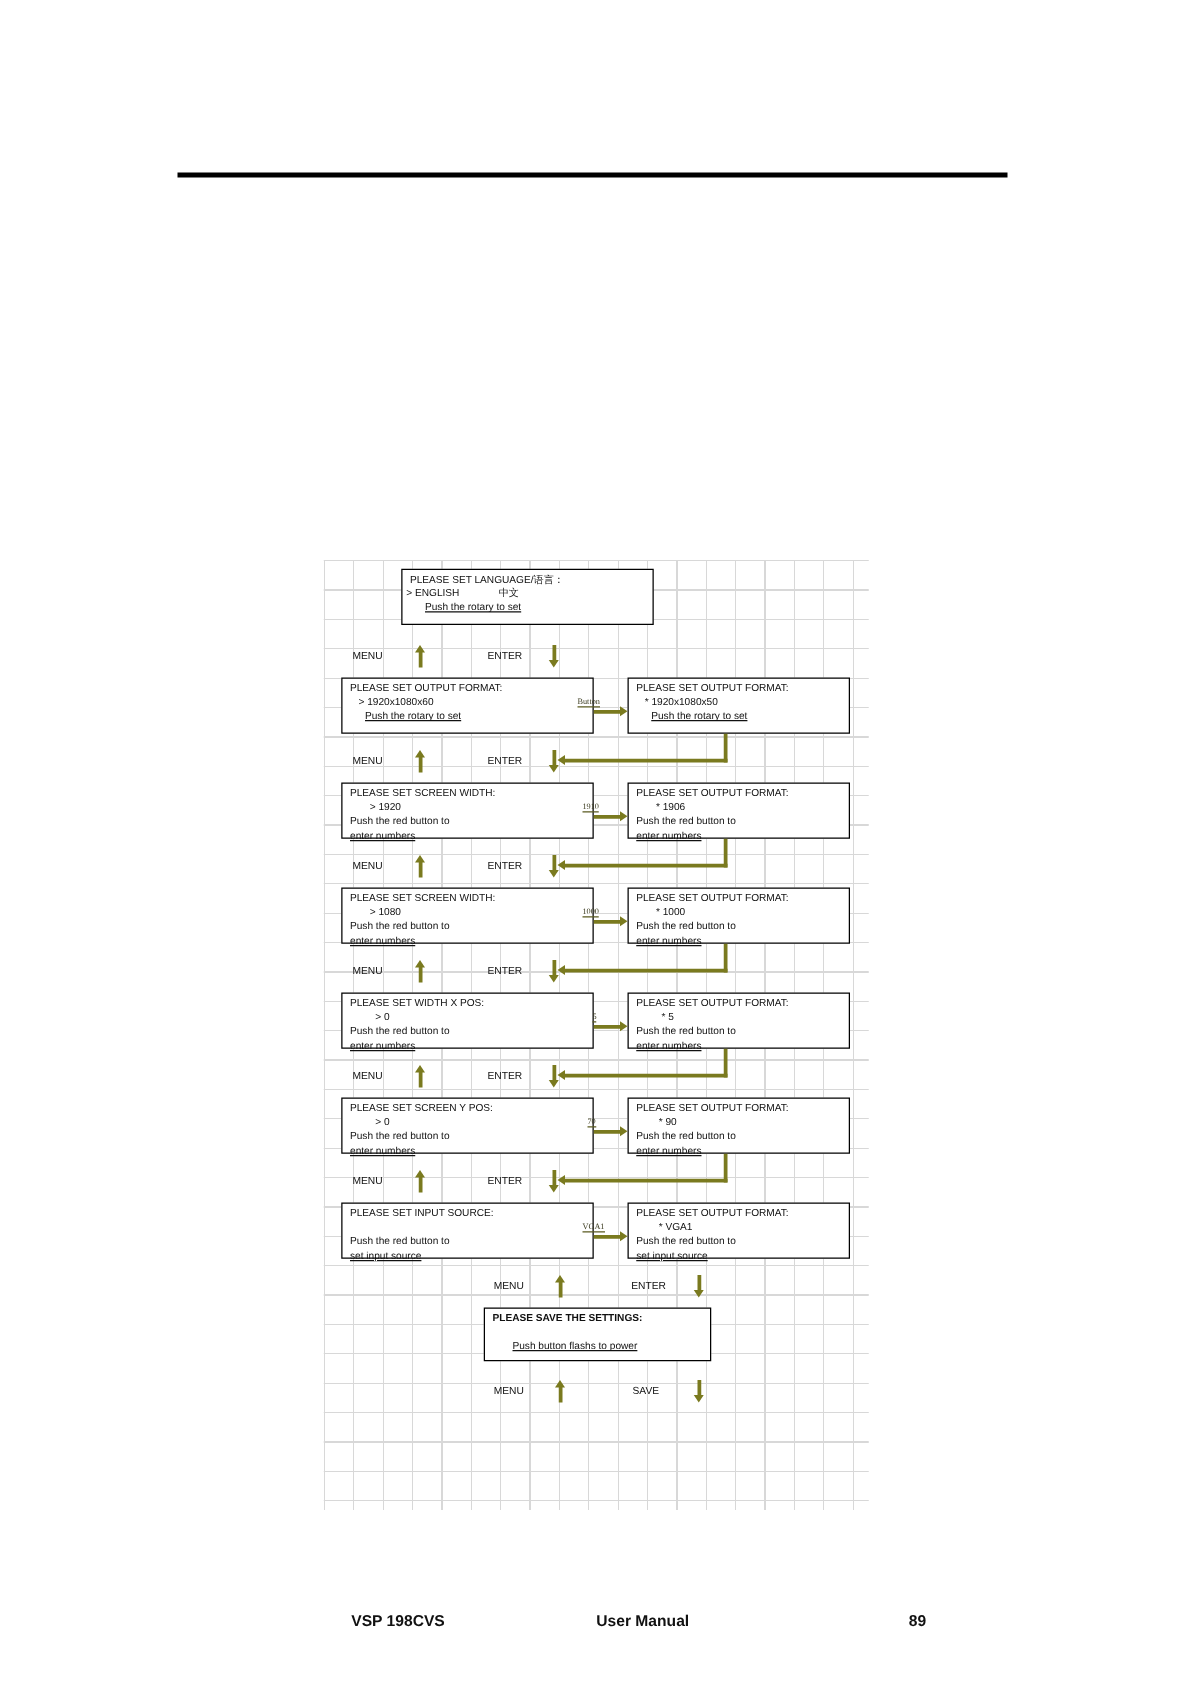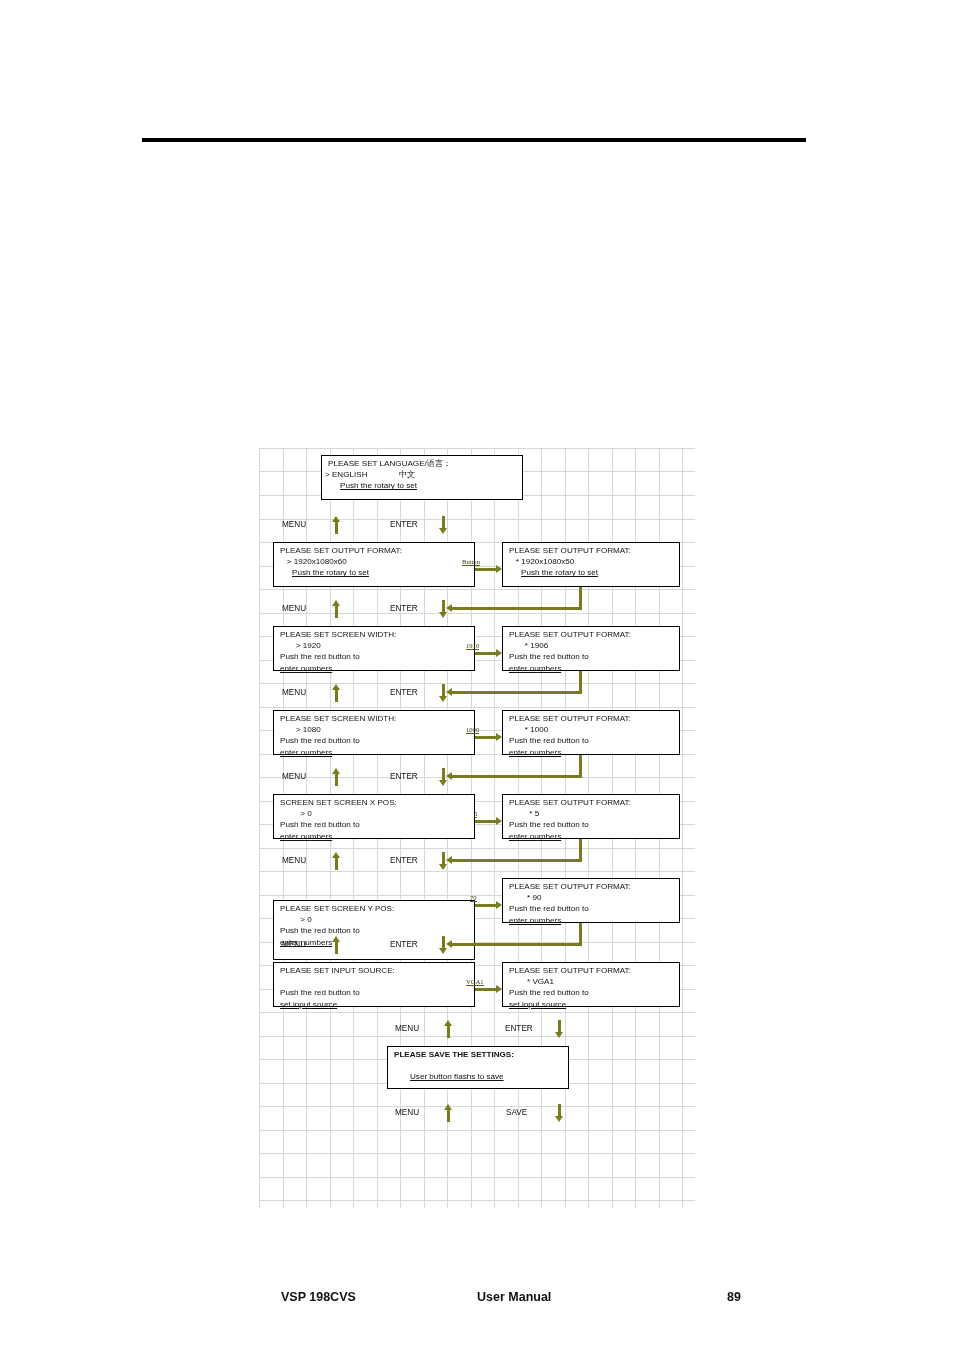--- a/index.html
+++ b/index.html
@@ -212,21 +212,21 @@
           <span class="stem" style="height:13px;"></span>
           <span class="head"></span>
         </div>
       <div class="ret" style="left:184px;top:307px;width:140px;height:26px;">
         <span class="seg" style="left:136px;top:0;width:3px;height:23px;"></span>
         <span class="seg" style="left:9px;top:20px;width:130px;height:3px;"></span>
         <span class="head" style="left:3px;top:17px;"></span>
       </div>
 
       <div class="box" style="left:14px;top:346px;width:202px;height:45px;">
-        <span class="ln pad">SCREEN SET SCREEN X POS:</span>
+        <span class="ln pad">PLEASE SET WIDTH X POS:</span>
         <span class="ln pad">         &gt; 0</span>
         <span class="ln pad">Push the red button to</span>
         <span class="ln pad" style="text-decoration:underline;">enter numbers</span>
       </div>
       <div class="box" style="left:243px;top:346px;width:178px;height:45px;">
         <span class="ln pad">PLEASE SET OUTPUT FORMAT:</span>
         <span class="ln pad">         * 5</span>
         <span class="ln pad">Push the red button to</span>
         <span class="ln pad" style="text-decoration:underline;">enter numbers</span>
       </div>
@@ -245,21 +245,21 @@
       <div class="varr down" style="left:180px;top:404px;height:18px;">
           <span class="stem" style="height:13px;"></span>
           <span class="head"></span>
         </div>
       <div class="ret" style="left:184px;top:391px;width:140px;height:26px;">
         <span class="seg" style="left:136px;top:0;width:3px;height:23px;"></span>
         <span class="seg" style="left:9px;top:20px;width:130px;height:3px;"></span>
         <span class="head" style="left:3px;top:17px;"></span>
       </div>
 
-      <div class="box" style="left:14px;top:452px;width:202px;height:60px;">
+      <div class="box" style="left:14px;top:430px;width:202px;height:45px;">
         <span class="ln pad">PLEASE SET SCREEN Y POS:</span>
         <span class="ln pad">         &gt; 0</span>
         <span class="ln pad">Push the red button to</span>
         <span class="ln pad" style="text-decoration:underline;">enter numbers</span>
       </div>
       <div class="box" style="left:243px;top:430px;width:178px;height:45px;">
         <span class="ln pad">PLEASE SET OUTPUT FORMAT:</span>
         <span class="ln pad">        * 90</span>
         <span class="ln pad">Push the red button to</span>
         <span class="ln pad" style="text-decoration:underline;">enter numbers</span>
@@ -311,21 +311,21 @@
         </div>
       <div class="lbl" style="left:246px;top:576px;">ENTER</div>
       <div class="varr down" style="left:296px;top:572px;height:18px;">
           <span class="stem" style="height:13px;"></span>
           <span class="head"></span>
         </div>
 
       <div class="box" style="left:128px;top:598px;width:182px;height:43px;">
         <span class="ln pad" style="font-weight:bold;">PLEASE SAVE THE SETTINGS:</span>
         <span class="ln">&nbsp;</span>
-        <span class="ln" style="padding-left:22px;text-decoration:underline;">User button flashs to save</span>
+        <span class="ln" style="padding-left:22px;text-decoration:underline;">Push button flashs to power</span>
       </div>
 
       <div class="lbl" style="left:136px;top:660px;">MENU</div>
       <div class="varr up" style="left:185px;top:656px;height:18px;">
           <span class="head"></span>
           <span class="stem" style="height:13px;"></span>
         </div>
       <div class="lbl" style="left:247px;top:660px;">SAVE</div>
       <div class="varr down" style="left:296px;top:656px;height:18px;">
           <span class="stem" style="height:13px;"></span>

